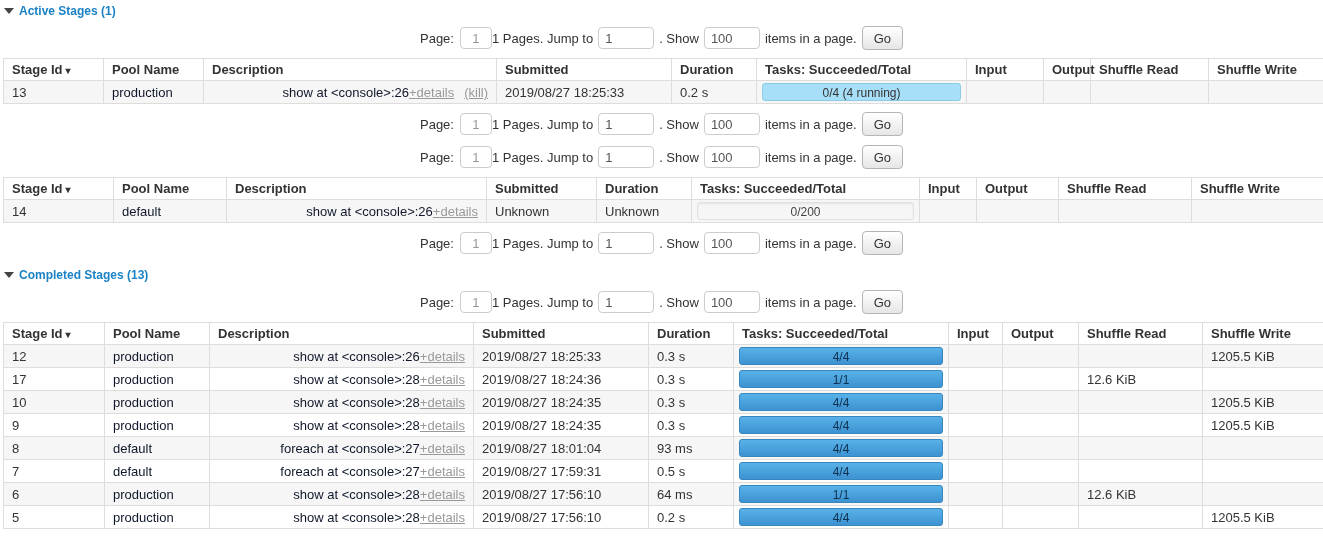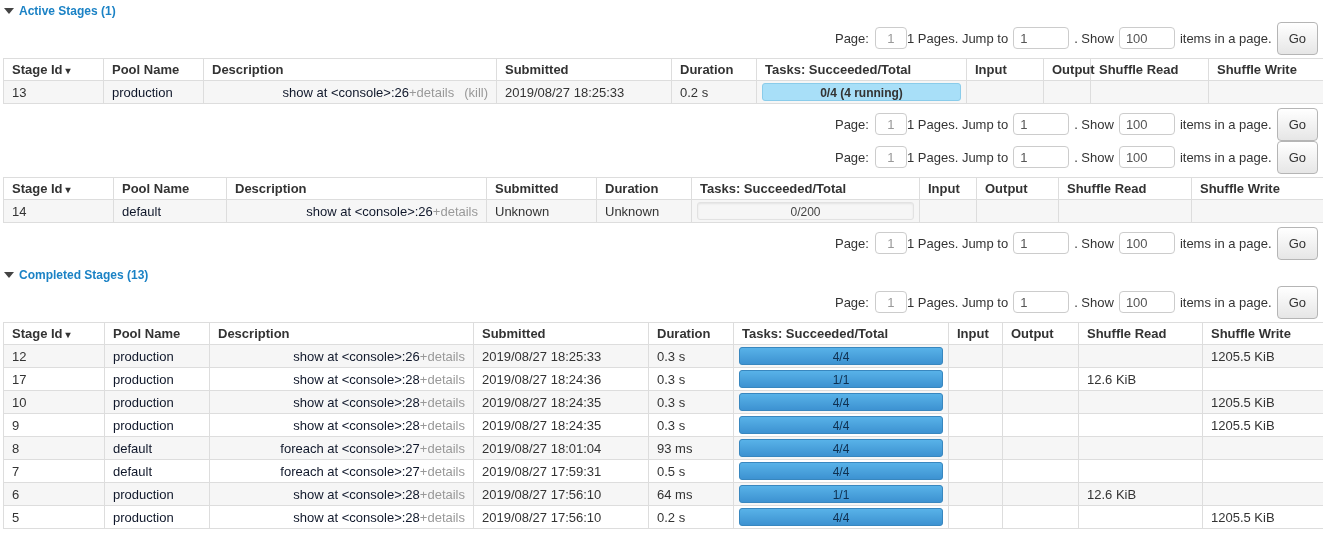--- a/index.html
+++ b/index.html
@@ -15,62 +15,62 @@
     margin: 12px 0 6px 1px; display: flex; align-items: center; gap: 5px;
     cursor: pointer;
   }
   section:first-of-type h4.section-title { margin-top: 2px; }
   .caret {
     width: 0; height: 0; display: inline-block;
     border-left: 5px solid transparent; border-right: 5px solid transparent;
     border-top: 6px solid #444;
   }
   .pager-row {
-    display: flex; justify-content: flex-end; align-items: center;
+    display: flex; justify-content: center; align-items: center;
     margin: 7px 2px; height: 26px;
   }
   .page-left { display: flex; align-items: center; gap: 6px; color: #333; }
   .page-input {
     width: 32px; height: 22px; text-align: center; color: #999;
     border: 1px solid #ccc; border-radius: 4px; font-size: 13px;
     font-family: "Liberation Sans", sans-serif;
   }
   .pager-right { display: flex; align-items: center; gap: 5px; color: #333; }
   .pager-text { white-space: nowrap; }
   .jump-input, .show-input {
     width: 56px; height: 22px; padding: 1px 6px; color: #555;
     border: 1px solid #ccc; border-radius: 4px; font-size: 13px;
     font-family: "Liberation Sans", sans-serif;
   }
   .go-btn {
-    padding: 2px 11px; height: 33px; color: #333; font-size: 13px;
+    padding: 2px 11px; height: 24px; color: #333; font-size: 13px;
     border: 1px solid #b5b5b5; border-radius: 4px;
     background: linear-gradient(#ffffff, #e6e6e6); cursor: pointer;
     font-family: "Liberation Sans", sans-serif;
   }
   table.stage-table {
     width: 100%; border-collapse: collapse; table-layout: fixed;
     font-size: 13px; margin: 0 0 4px 0;
   }
   .stage-table th, .stage-table td {
     border: 1px solid #ddd; padding: 3px 8px; text-align: left;
     white-space: nowrap;
   }
   .stage-table th { font-weight: bold; background: #fff; }
   .stage-table tbody tr:nth-child(odd) { background: #f6f6f6; }
   .stage-table a { color: #0f172a; text-decoration: none; cursor: pointer; }
   .desc-wrap { display: flex; justify-content: flex-end; align-items: center; overflow: hidden; }
   .desc-right { display: flex; gap: 10px; }
-  .muted-link { color: #999; cursor: pointer; }
+  .muted-link { color: #999; cursor: pointer; text-decoration: underline; }
   .tasks-cell { padding: 2px 5px !important; }
   .bar {
     height: 18px; line-height: 18px; border-radius: 3px;
     text-align: center; font-size: 12px; overflow: hidden;
   }
-  .bar.running { background: #a8dff8; border: 1px solid #8accea; color: #333; font-weight: bold; }
+  .bar.running { background: #a8dff8; border: 1px solid #8accea; color: #333; }
   .bar.succeeded {
     background: linear-gradient(#58b2e8, #3d92d1);
     border: 1px solid #3887bf; color: #0f3050;
   }
   .bar.pending {
     background: #f6f6f6; border: 1px solid #e2e2e2; color: #444;
     box-shadow: inset 0 1px 2px rgba(0,0,0,.08);
   }
   .sort-arrow { font-size: 10px; color: #333; margin-left: 3px; }
 </style>

